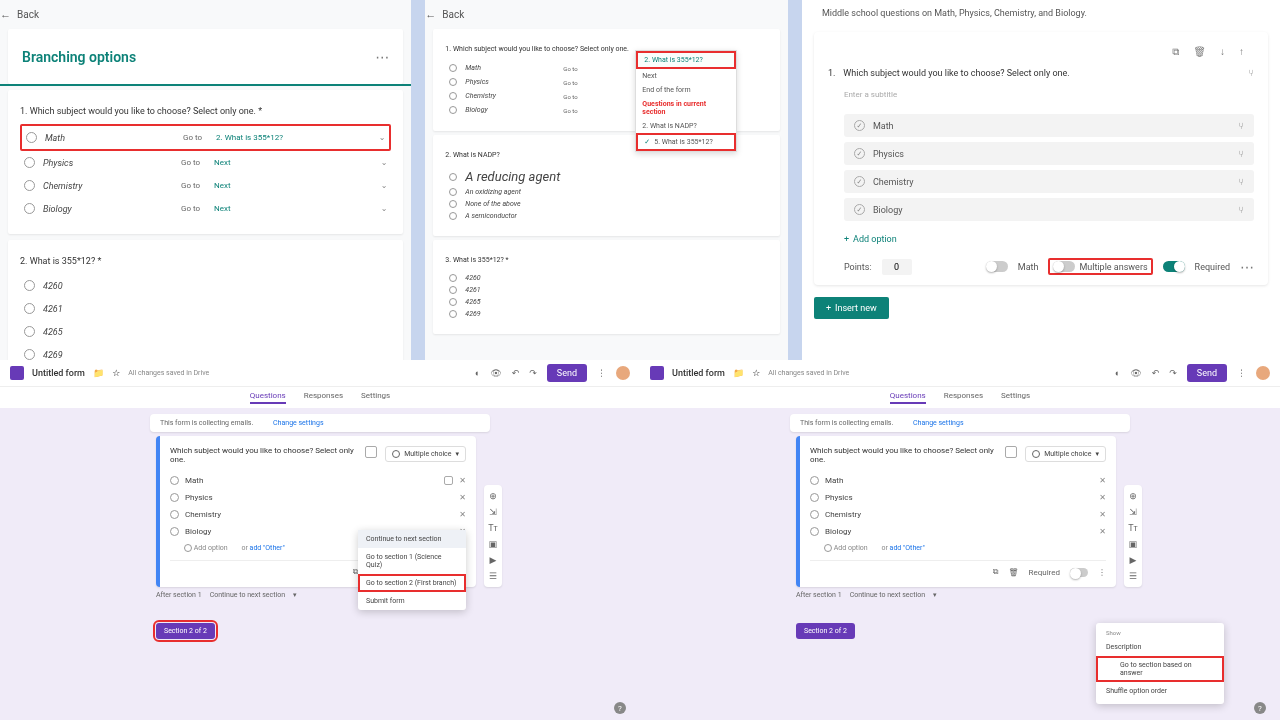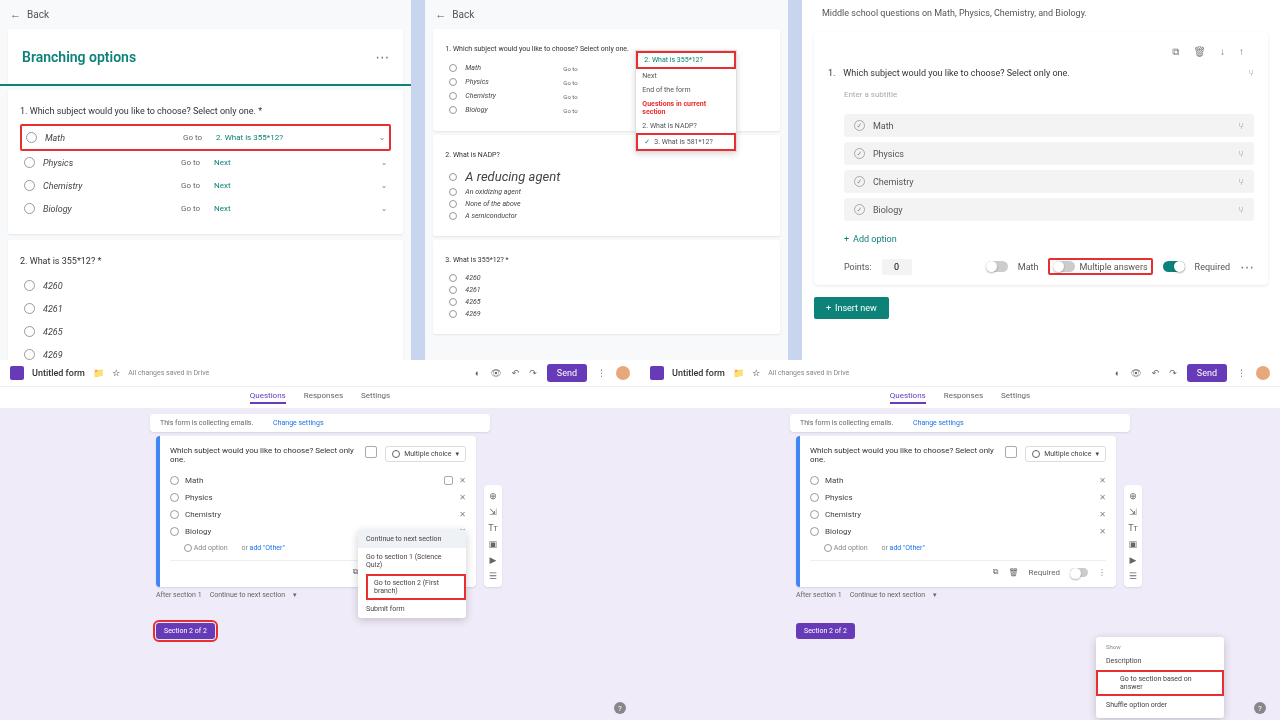--- a/index.html
+++ b/index.html
@@ -6,21 +6,21 @@
 body { background: #c7d5ee; width: 1280px; height: 720px; overflow: hidden; position: relative; }
 
 
 .top-row { display: flex; gap: 14px; padding: 0; height: 360px; }
 .panel { background: #f8f9fa; position: relative; overflow: hidden; }
 .panel.p1 { width: 413px; }
 .panel.p2 { width: 364px; }
 .panel.p3 { width: 480px; background: #fff; }
 
 .card { background: #fff; margin: 0 8px; border-radius: 2px; box-shadow: 0 1px 2px rgba(0,0,0,0.08); }
-.back-bar { display: flex; align-items: center; padding: 8px 10px; font-size: 10px; color: #555; gap: 6px; cursor: pointer; }
+.back-bar { display: flex; align-items: center; padding: 8px 0; font-size: 10px; color: #555; gap: 6px; cursor: pointer; }
 .arrow-left::before { content: "←"; font-size: 11px; }
 
 .branch-header { padding: 18px 14px; display: flex; justify-content: space-between; align-items: center; }
 .branch-header .title { color: #0d8278; font-size: 14px; font-weight: 600; }
 .more-dots::before { content: "⋯"; color: #777; font-size: 14px; }
 .teal-line { height: 2px; background: #0d8278; margin: 0 0 4px 0; }
 
 .q-card { padding: 10px 12px 14px; }
 .q-title { font-size: 9px; color: #333; margin: 6px 0 8px; }
 .opt-row { display: flex; align-items: center; padding: 6px 4px; gap: 8px; }
@@ -89,21 +89,21 @@
 .gf-addrow .oth { color: #1a73e8; }
 .gf-foot { border-top: 1px solid #eee; margin-top: 8px; padding-top: 6px; display: flex; gap: 10px; align-items: center; justify-content: flex-end; font-size: 8px; color: #666; }
 .gf-side { position: absolute; width: 18px; background: #fff; border-radius: 4px; box-shadow: 0 1px 2px rgba(0,0,0,0.1); display: flex; flex-direction: column; gap: 6px; padding: 6px 3px; align-items: center; font-size: 9px; color: #666; }
 .after-sec { font-size: 7px; color: #666; margin: 4px 0 4px 156px; display: flex; gap: 8px; align-items: center; }
 .sec-pill { background: #673ab7; color: #fff; font-size: 7px; padding: 4px 8px; border-radius: 3px; margin: 20px 0 0 156px; display: inline-block; }
 .sec-pill.boxed { outline: 2px solid #e82e2e; outline-offset: 1px; }
 
 .branch-menu { position: absolute; background: #fff; box-shadow: 0 2px 8px rgba(0,0,0,0.2); font-size: 7px; width: 108px; border-radius: 3px; }
 .branch-menu .bm-item { padding: 5px 8px; color: #444; }
 .branch-menu .bm-item.hl { background: #eef1f6; }
-.branch-menu .bm-item.boxed { outline: 2px solid #e82e2e; outline-offset: -2px; margin-left: 8px; }
+.branch-menu .bm-item.boxed { outline: 2px solid #e82e2e; outline-offset: -2px; }
 
 .ctx-menu { position: absolute; background: #fff; box-shadow: 0 2px 8px rgba(0,0,0,0.2); font-size: 7px; width: 128px; border-radius: 3px; padding: 4px 0; }
 .ctx-menu .hdr { color: #888; padding: 2px 10px; font-size: 6px; }
 .ctx-menu .ci { padding: 5px 10px; color: #444; }
 .ctx-menu .ci.boxed { outline: 2px solid #e82e2e; outline-offset: -2px; padding-left: 24px; }
 .help-ic { position: absolute; width: 12px; height: 12px; background: #888; color: #fff; border-radius: 50%; font-size: 8px; display: flex; align-items: center; justify-content: center; }
 </style>
 </head>
 <body>
 
@@ -240,21 +240,21 @@
         </div>
     </div>
     <div class="dd" style="top:50px;left:210px">
       <div class="dd-sel">2. What is 355*12?</div>
       <div class="dd-item">Next</div>
       <div class="dd-item">End of the form</div>
       <div class="dd-item cur">Questions in current section</div>
       <div class="dd-item">2. What is NADP?</div>
       <div class="dd-sel2">
           <span class="check"></span>
-          <span>3. What is 581*12?</span>
+          <span>5. What is 355*12?</span>
         </div>
     </div>
   </div>
 
   <div class="panel p3">
     <div class="p3-desc">Middle school questions on Math, Physics, Chemistry, and Biology.</div>
     <div class="p3-card">
       <div class="p3-tools">
         <span>⧉</span>
         <span>🗑</span>
@@ -482,21 +482,21 @@
       <span>▣</span>
       <span>▶</span>
       <span>☰</span>
     </div>
     <div class="after-sec">
         <span>After section 1</span>
         <span>Continue to next section</span>
         <span>▾</span>
       </div>
     <div class="sec-pill">Section 2 of 2</div>
-    <div class="ctx-menu" style="top:277px;left:456px">
+    <div class="ctx-menu" style="top:263px;left:456px">
       <div class="hdr">Show</div>
       <div class="ci">Description</div>
       <div class="ci boxed">Go to section based on answer</div>
       <div class="ci">Shuffle option order</div>
     </div>
     <div class="help-ic" style="bottom:6px;right:14px">?</div>
   </div>
 </div>
 
 </body></html>

